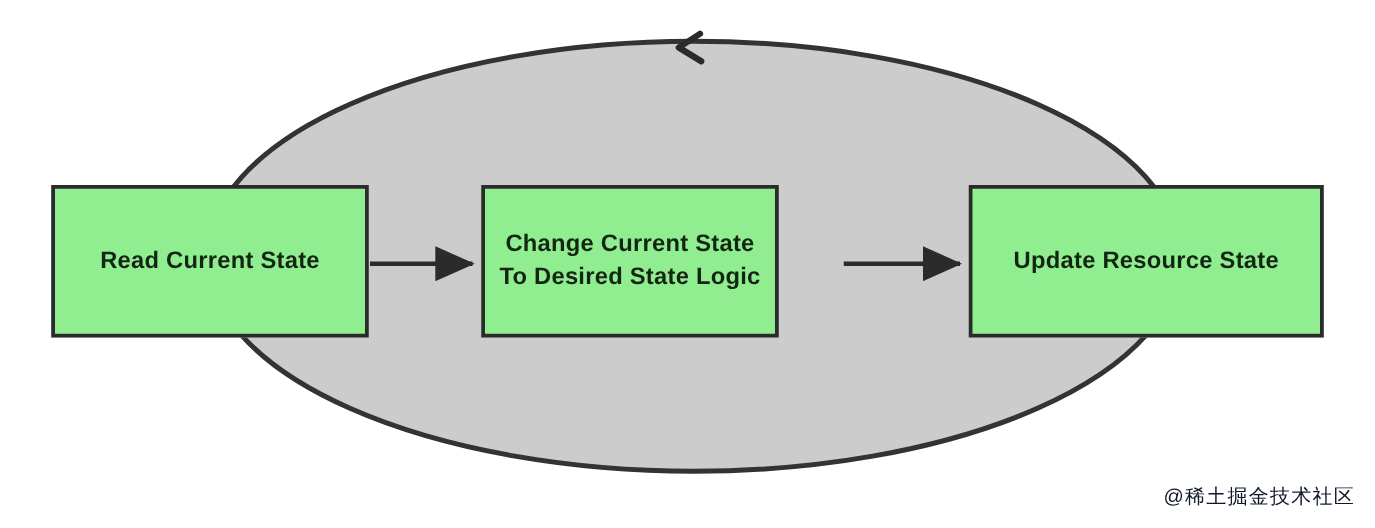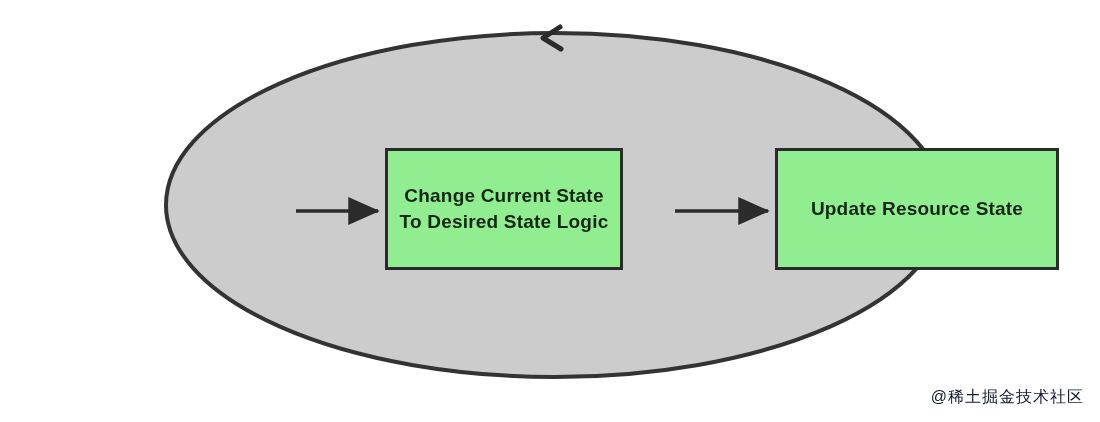--- a/index.html
+++ b/index.html
@@ -86,20 +86,23 @@
 
     <ellipse cx="555" cy="205" rx="389" ry="172" fill="#cccccc" stroke="#333333" stroke-width="4"></ellipse>
 
     <path d="M560,27 L543,38 L561,49" fill="none" stroke="#2b2b2b" stroke-width="5" stroke-linecap="round" stroke-linejoin="round"></path>
 
     <line x1="296" y1="211" x2="378" y2="211" stroke="#2b2b2b" stroke-width="3.5" marker-end="url(#arrowhead-right)"></line>
 
     <line x1="675" y1="211" x2="768" y2="211" stroke="#2b2b2b" stroke-width="3.5" marker-end="url(#arrowhead-right)"></line>
   </svg>
 
+  <div class="node-box" id="box-read">
+    <span class="node-label">Read Current State</span>
+  </div>
 
   <div class="node-box" id="box-change">
     <span class="node-label">Change Current State
 To Desired State Logic</span>
   </div>
 
   <div class="node-box" id="box-update">
     <span class="node-label">Update Resource State</span>
   </div>
 

